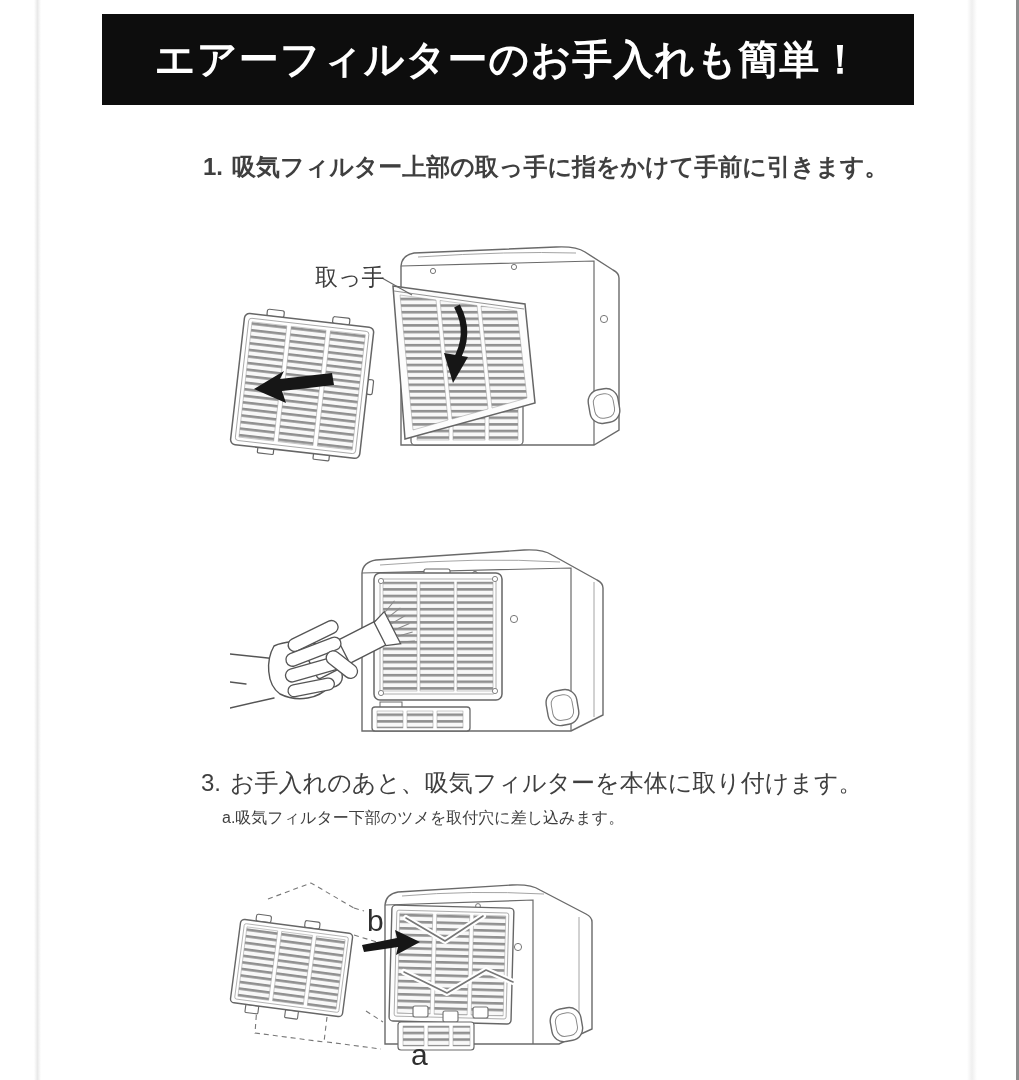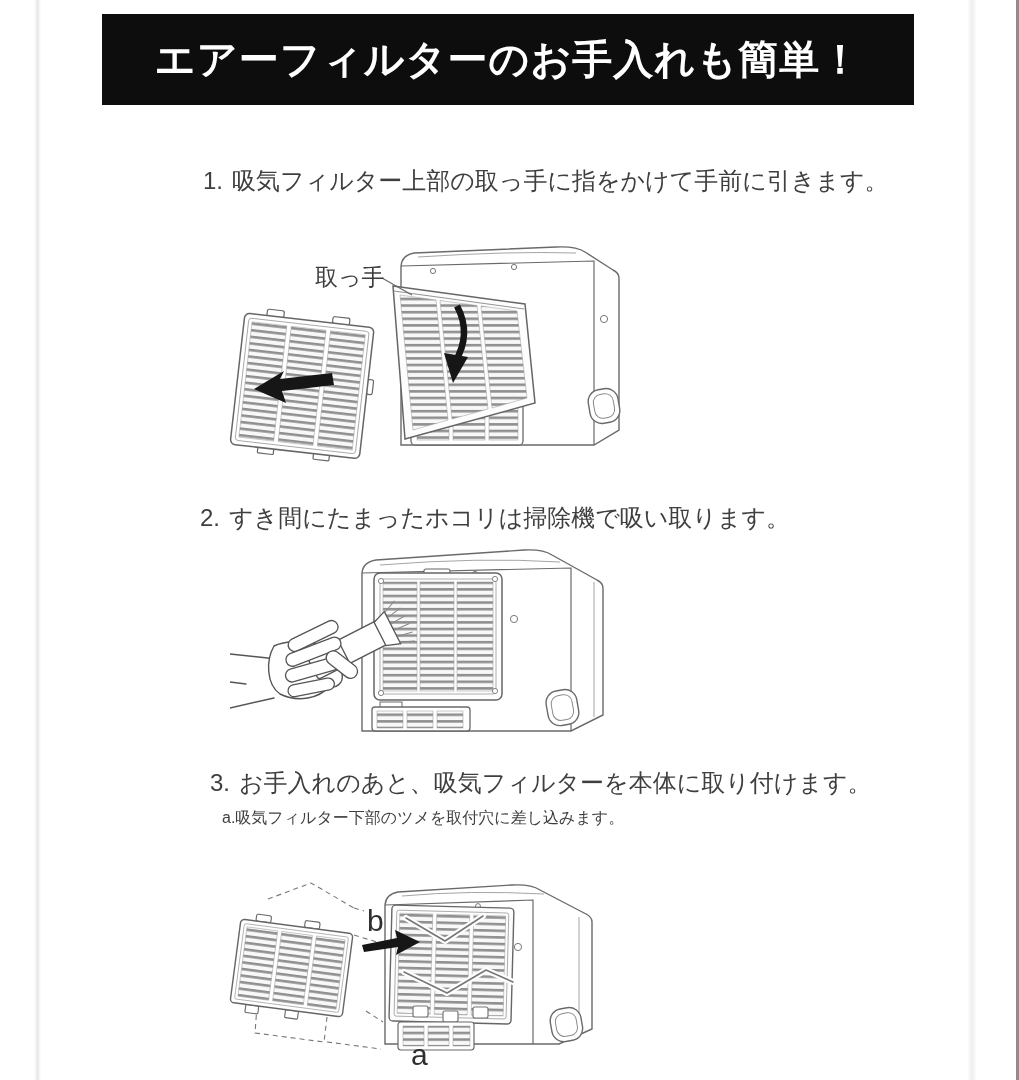--- a/index.html
+++ b/index.html
@@ -35,21 +35,21 @@
 <div class="page">
 
   <div class="edge-band left"></div>
   <div class="edge-band right"></div>
   <div class="edge-line"></div>
 
   <div class="banner">
     <span>エアーフィルターのお手入れも簡単！</span>
   </div>
 
-  <div class="step" style="left:203px;top:165px;">
+  <div class="step" style="left:203px;top:151px;font-weight:bold;">
     <span class="num">1.</span><span>吸気フィルター上部の取っ手に指をかけて手前に引きます。</span>
   </div>
 
   <svg class="fig" style="left:220px;top:243px;" width="420" height="235" viewBox="0 0 420 235">
     <g>
       <path d="M181,23 Q182,12 194,10 L336,4 Q356,3 365,9 L393,27 Q399,30 399,35 L399,187 L374,202 L181,202 Z" fill="#ffffff" stroke="#6a6a6a" stroke-width="1.4"></path>
       <path d="M181,23 L374,18 L374,202" fill="none" stroke="#6a6a6a" stroke-width="1.2"></path>
       <path d="M198,14 Q290,8 356,10" fill="none" stroke="#9a9a9a" stroke-width="0.9"></path>
       <circle cx="213" cy="28" r="2.6" fill="#ffffff" stroke="#777777" stroke-width="1"></circle>
       <circle cx="294" cy="24" r="2.6" fill="#ffffff" stroke="#777777" stroke-width="1"></circle>
@@ -88,23 +88,20 @@
       <rect x="47.5" y="8" width="35" height="116" fill="url(#slats)" stroke="#999999" stroke-width="0.5"></rect>
       <rect x="87" y="8" width="35" height="116" fill="url(#slats)" stroke="#999999" stroke-width="0.5"></rect>
     </g>
     <polygon points="34,146 64,128 60,136 112,130 114,142 62,148 66,160" fill="#161616"></polygon>
     <g>
       <line x1="162" y1="35" x2="192" y2="52" stroke="#666666" stroke-width="1.1"></line>
       <text class="cjk" x="95" y="42">取っ手</text>
     </g>
   </svg>
 
-  <div class="step" style="left:200px;top:502px;">
-    <span class="num">2.</span><span>すき間にたまったホコリは掃除機で吸い取ります。</span>
-  </div>
 
   <svg class="fig" style="left:230px;top:540px;" width="420" height="215" viewBox="0 0 420 215">
     <g>
       <path d="M132,33 Q133,22 146,20 L294,10 Q313,9 322,15 L367,40 Q373,43 373,48 L373,175 L341,191 L132,191 Z" fill="#ffffff" stroke="#6a6a6a" stroke-width="1.4"></path>
       <path d="M132,33 L341,28 L341,191" fill="none" stroke="#6a6a6a" stroke-width="1.2"></path>
       <path d="M364,42 L364,177" fill="none" stroke="#9a9a9a" stroke-width="0.9"></path>
       <path d="M150,25 Q250,17 330,22" fill="none" stroke="#9a9a9a" stroke-width="0.9"></path>
       <circle cx="160" cy="40" r="2.6" fill="#ffffff" stroke="#777777" stroke-width="1"></circle>
       <circle cx="245" cy="34" r="2.6" fill="#ffffff" stroke="#777777" stroke-width="1"></circle>
       <circle cx="284" cy="79" r="3.6" fill="#ffffff" stroke="#777777" stroke-width="1"></circle>
@@ -169,21 +166,21 @@
         </g>
       <g transform="translate(57,146) rotate(-11)">
           <rect x="0" y="0" width="47" height="12" rx="6"></rect>
         </g>
       <g transform="translate(102,108) rotate(38)">
           <rect x="0" y="0" width="36" height="14" rx="7"></rect>
         </g>
     </g>
   </svg>
 
-  <div class="step" style="left:210px;top:767px;">
+  <div class="step" style="left:201px;top:767px;">
     <span class="num">3.</span><span>お手入れのあと、吸気フィルターを本体に取り付けます。</span>
   </div>
   <div class="substep" style="left:222px;top:808px;">
     <span>a.</span><span>吸気フィルター下部のツメを取付穴に差し込みます。</span>
   </div>
 
   <svg class="fig" style="left:220px;top:878px;" width="420" height="198" viewBox="0 0 420 198">
     <g>
       <path d="M165,27 Q166,16 178,14 L292,7 Q311,6 320,12 L366,36 Q372,39 372,44 L372,151 L339,166 L165,166 Z" fill="#ffffff" stroke="#6a6a6a" stroke-width="1.4"></path>
       <path d="M165,27 L313,22 L313,166" fill="none" stroke="#6a6a6a" stroke-width="1.2"></path>

